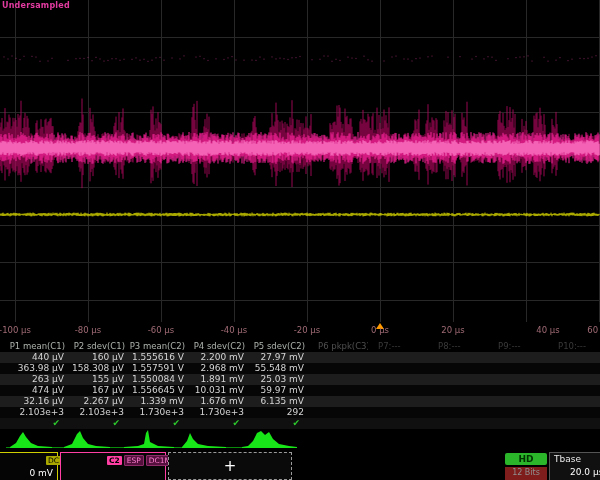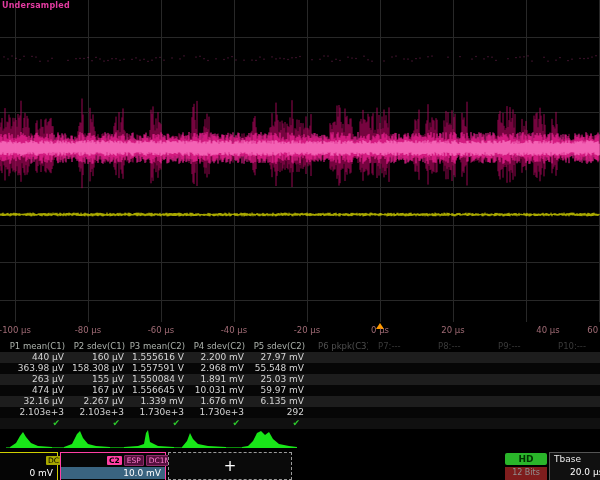--- a/index.html
+++ b/index.html
@@ -196,21 +196,20 @@
         <span class="badge ybadge">DC1M</span>
       </div>
       <div class="drow2">0 mV</div>
     </div>
     <div class="desc c2">
       <div class="drow1">
         <span class="badge c2badge">C2</span>
         <span class="badge pbadge">ESP</span>
         <span class="badge pbadge">DC1M</span>
       </div>
-      <div class="drow2 blue">10.0 mV</div>
     </div>
     <div class="addbox">+</div>
     <div class="hdbox">
       <div class="hdbadge">HD</div>
       <div class="hdbits">12 Bits</div>
     </div>
     <div class="tbase">
       <div class="tb1">Tbase</div>
       <div class="tb2">20.0 µs</div>
     </div>

